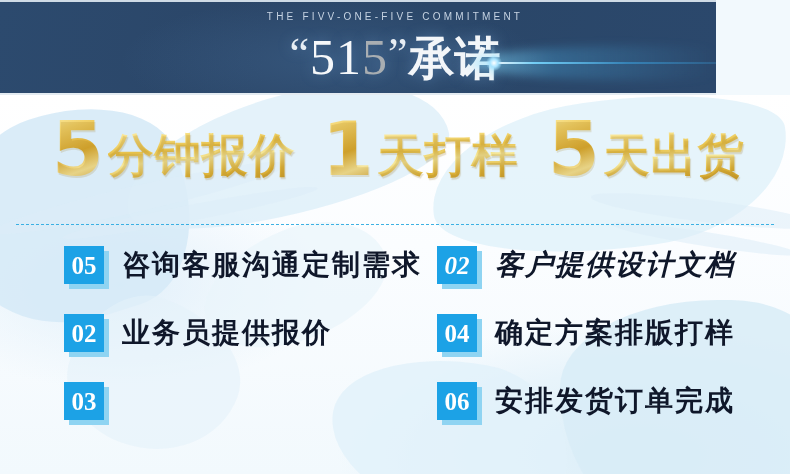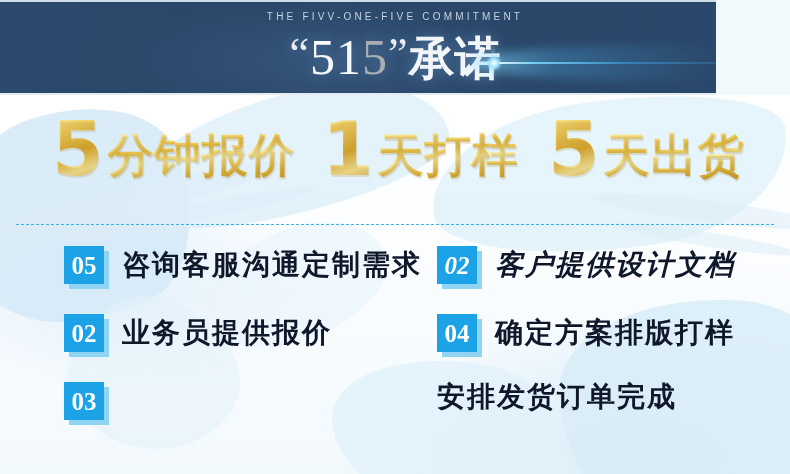--- a/index.html
+++ b/index.html
@@ -260,17 +260,23 @@
     <div class="step" style="left:64px;top:136px;">
       <span class="badge">
         <span class="shadowbox"></span>
         <span class="mainbox">
           <span class="num">03</span>
         </span>
       </span>
     </div>
 
     <div class="step" style="left:437px;top:136px;">
+      <span class="badge">
+        <span class="shadowbox"></span>
+        <span class="mainbox">
+          <span class="num">06</span>
+        </span>
+      </span>
       <span class="step-label">安排发货订单完成</span>
     </div>
 
   </div>
 </div>
 
 </body></html>

